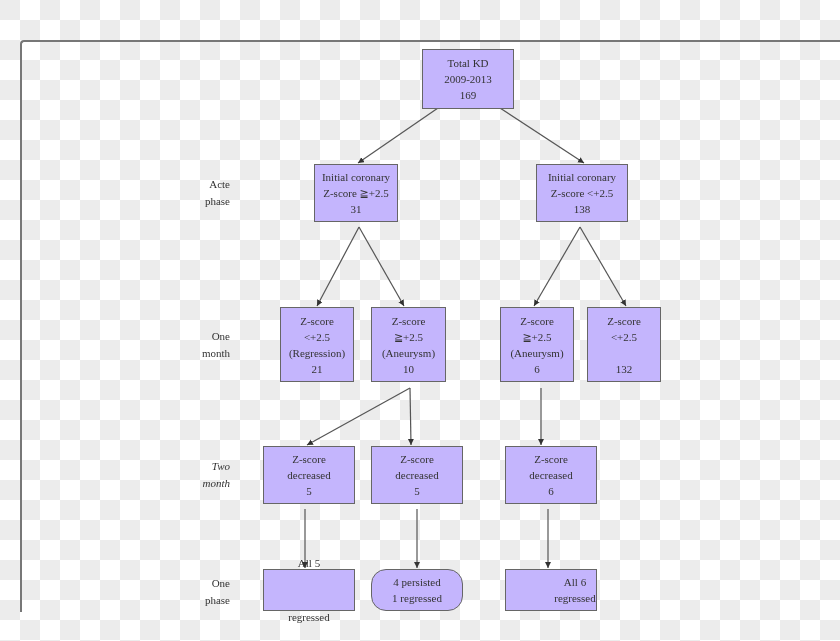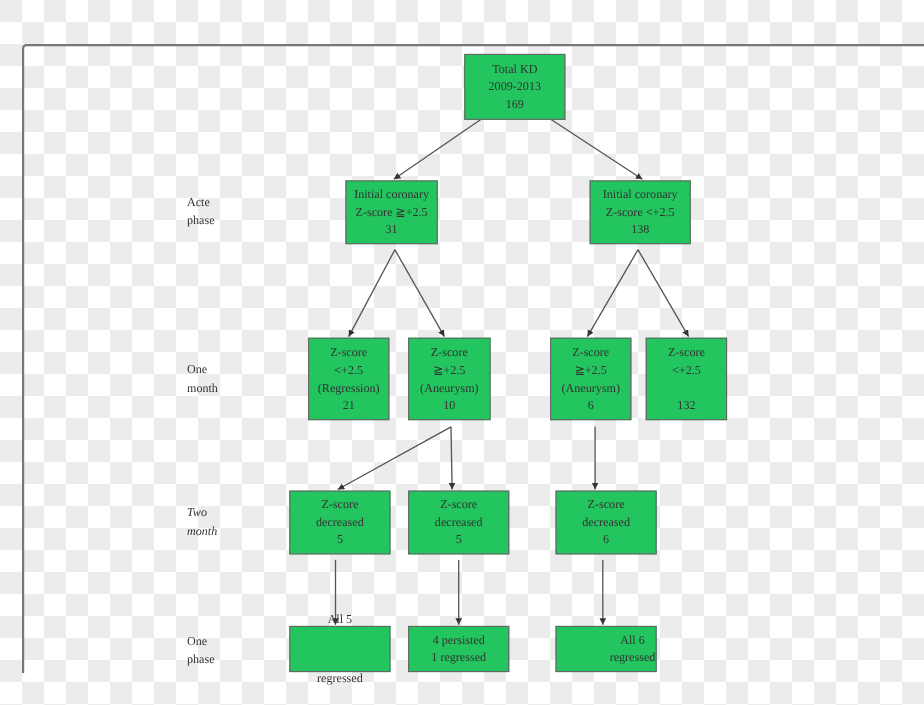--- a/index.html
+++ b/index.html
@@ -15,27 +15,27 @@
     color: #333;
   }
   .frame {
     position: absolute; left: 20px; top: 40px; width: 840px; height: 572px;
     border-top: 2px solid #777; border-left: 2px solid #777;
     border-top-left-radius: 4px; box-sizing: border-box;
   }
   svg.lines { position: absolute; left: 0; top: 0; }
   .box {
     position: absolute; box-sizing: border-box;
-    border: 1.5px solid #666; background: #22c55e;
+    border: 1.5px solid #666; background: #c4b5fd;
     display: flex; flex-direction: column; justify-content: center; align-items: center;
     font-size: 11px; line-height: 16px; text-align: center;
   }
   .box span { display: block; white-space: nowrap; }
   .phase {
-    position: absolute; font-size: 11px; line-height: 17px; text-align: left; width: 60px;
+    position: absolute; font-size: 11px; line-height: 17px; text-align: right; width: 60px;
   }
 </style>
 </head>
 <body>
 
 <div class="frame"></div>
 
 <svg class="lines" width="840" height="641">
   <defs>
     <marker id="arr" markerWidth="8" markerHeight="8" refX="6" refY="3" orient="auto" markerUnits="userSpaceOnUse">
@@ -130,20 +130,20 @@
 <div class="box" style="left:505px; top:446px; width:92px; height:58px;">
   <span>Z-score</span>
   <span>decreased</span>
   <span>6</span>
 </div>
 
 <div class="box" style="left:263px; top:569px; width:92px; height:42px;gap:38px;">
   <span>All 5</span>
   <span>regressed</span>
 </div>
-<div class="box" style="left:371px; top:569px; width:92px; height:42px;">
+<div class="box" style="left:371px; top:569px; width:92px; height:42px;border-radius:15px;">
   <span>4 persisted</span>
   <span>1 regressed</span>
 </div>
 <div class="box" style="left:505px; top:569px; width:92px; height:42px;padding-left:48px;">
   <span>All 6</span>
   <span>regressed</span>
 </div>
 
 </body></html>

